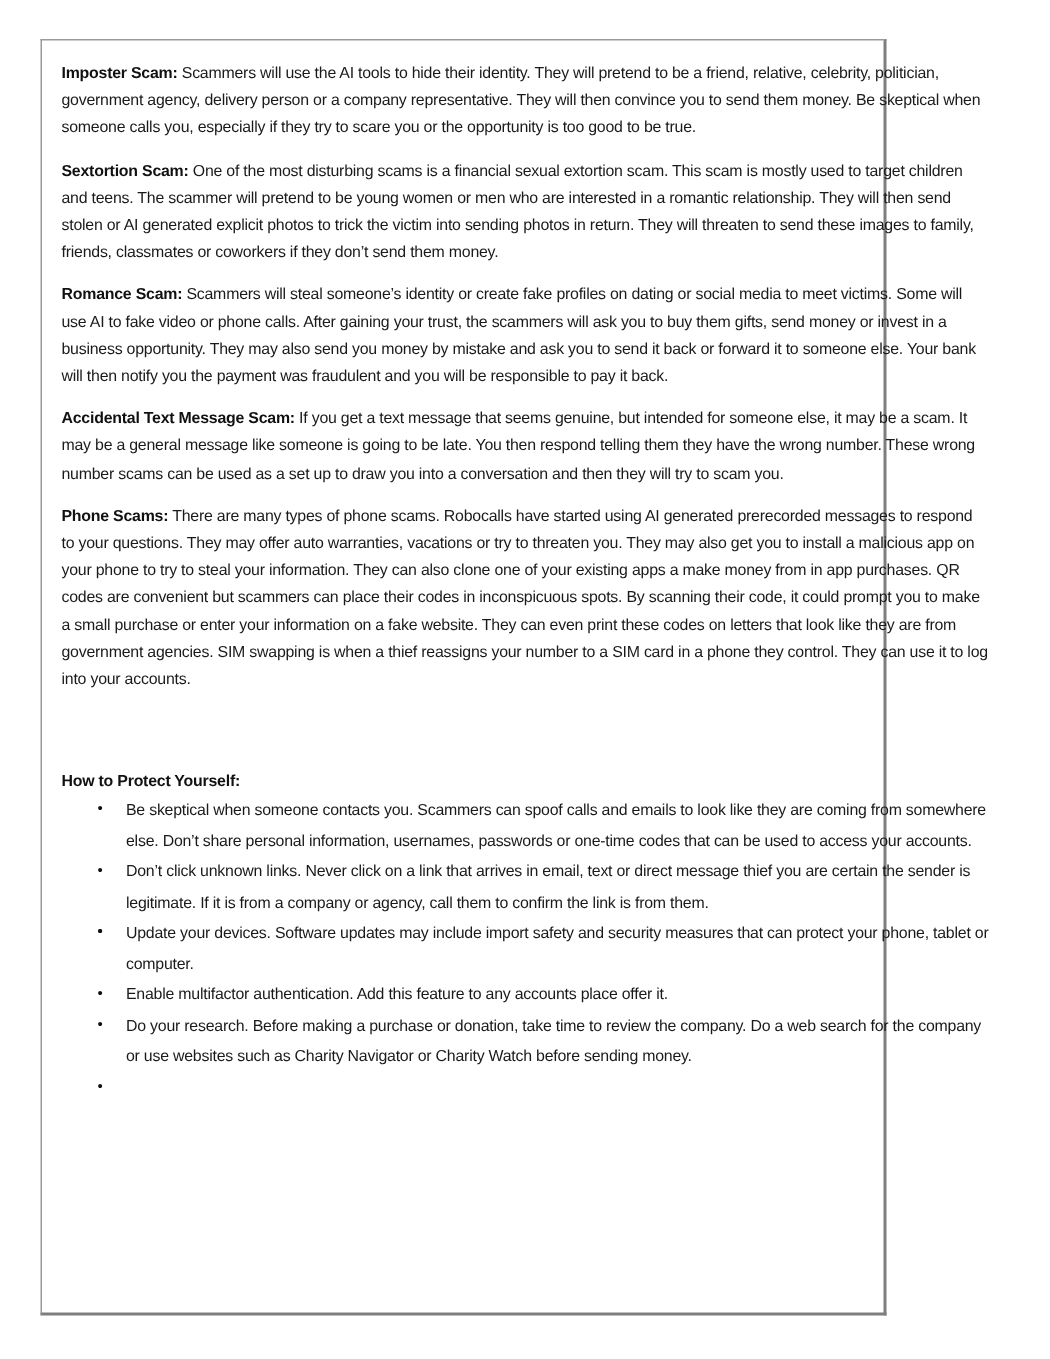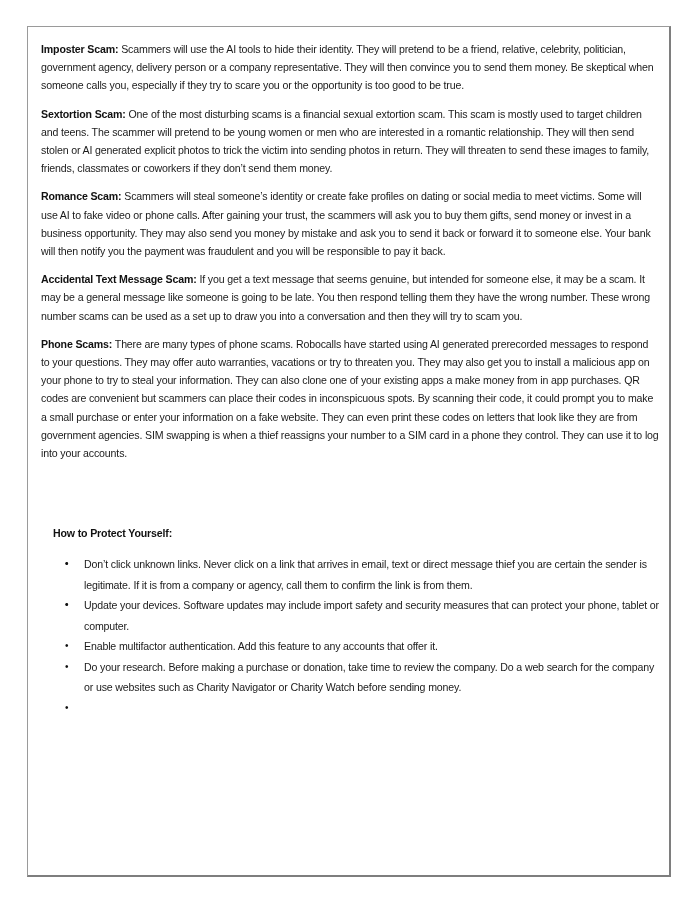--- a/index.html
+++ b/index.html
@@ -12,21 +12,21 @@
       height: 906px;
       position: relative;
       overflow: hidden;
       font-family: "Liberation Sans", sans-serif;
       color: #1a1a1a;
     }
     .page-frame {
       position: absolute;
       left: 27px;
       top: 26px;
-      width: 644px;
+      width: 564px;
       height: 851px;
       border: 1px solid #9a9a9a;
       border-right: 2px solid #7e7e7e;
       border-bottom: 2px solid #7e7e7e;
       box-sizing: border-box;
       background: #ffffff;
     }
     .content {
       position: absolute;
       left: 13px;
@@ -43,21 +43,21 @@
     .para .label {
       font-weight: bold;
       color: #111111;
     }
     .spacer {
       height: 40px;
     }
     .protect-heading {
       font-weight: bold;
       line-height: 18px;
-      margin: 12px;
+      margin: 0;
       color: #111111;
     }
     ul.tips {
       list-style: none;
       margin: 0;
       padding: 0;
     }
     ul.tips li {
       position: relative;
       padding-left: 43px;
@@ -97,23 +97,23 @@
 
     <p class="para">
       <span class="label">Phone Scams:</span><span> There are many types of phone scams.  Robocalls have started using AI generated prerecorded messages to respond to your questions.  They may offer auto warranties, vacations or try to threaten you.  They may also get you to install a malicious app on your phone to try to steal your information.  They can also clone one of your existing apps a make money from in app purchases. QR codes are convenient but scammers can place their codes in inconspicuous spots.  By scanning their code, it could prompt you to make a small purchase or enter your information on a fake website.  They can even print these codes on letters that look like they are from government agencies.  SIM swapping is when a thief reassigns your number to a SIM card in a phone they control.  They can use it to log into your accounts.</span>
     </p>
 
     <div class="spacer"></div>
 
     <p class="protect-heading">How to Protect Yourself:</p>
 
     <ul class="tips">
-      <li><span class="bullet">•</span></li>
+      <li><span class="bullet">•</span><span>Be skeptical when someone contacts you.  Scammers can spoof calls and emails to look like they are coming from somewhere else.  Don’t share personal information, usernames, passwords or one-time codes that can be used to access your accounts.</span></li>
       <li><span class="bullet">•</span><span>Don’t click unknown links.  Never click on a link that arrives in email, text or direct message thief you are certain the sender is legitimate.  If it is from a company or agency, call them to confirm the link is from them.</span></li>
       <li><span class="bullet">•</span></li>
       <li><span class="bullet">•</span><span>Update your devices.  Software updates may include import safety and security measures that can protect your phone, tablet or computer.</span></li>
-      <li><span class="bullet">•</span><span>Enable multifactor authentication.  Add this feature to any accounts that offer it.</span></li>
+      <li><span class="bullet">•</span><span>Enable multifactor authentication.  Add this feature to any accounts place offer it.</span></li>
       <li><span class="bullet">•</span><span>Do your research.  Before making a purchase or donation, take time to review the company.  Do a web search for the company or use websites such as Charity Navigator or Charity Watch before sending money.</span></li>
       <li><span class="bullet">•</span></li>
     </ul>
 
   </div>
 </div>
 
 </body></html>

